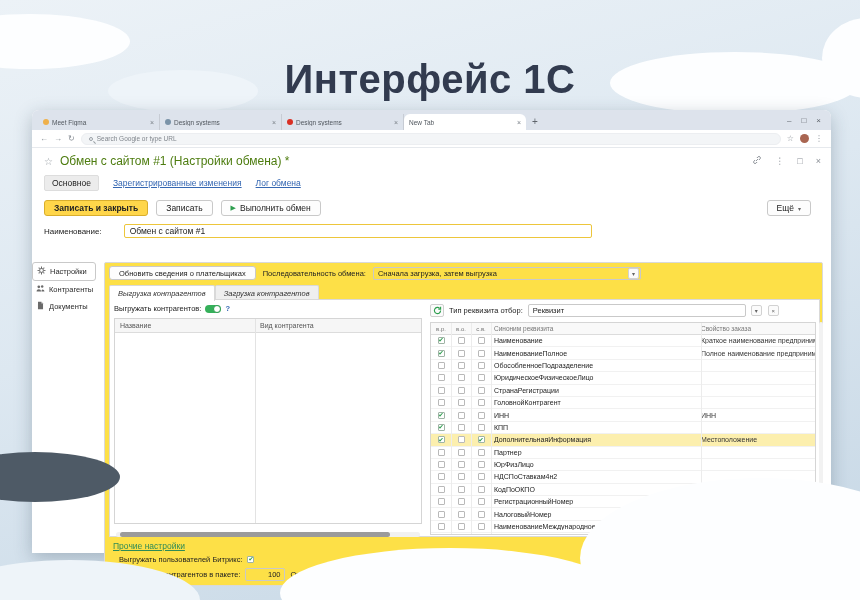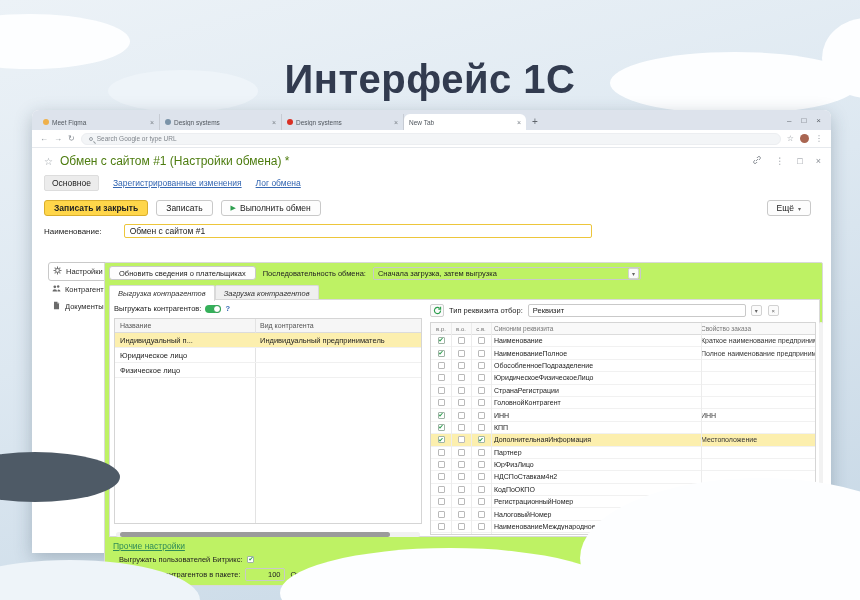--- a/index.html
+++ b/index.html
@@ -49,26 +49,26 @@
   .cmd-row { display:flex; align-items:center; gap:8px; padding:4px 12px 5px; }
   .btn { display:inline-flex; align-items:center; gap:4px; height:16px; padding:0 9px; background:#fdfdfd;
          border:1px solid #c9c9c9; border-radius:3px; font-size:8.5px; color:#222; }
   .btn.primary { background:#ffd64a; border-color:#d9ae2c; font-weight:bold; }
   .play { color:#2e9e4f; font-size:7px; }
   .more-btn { margin-left:auto; margin-right:8px; }
   .name-row { display:flex; align-items:center; gap:22px; padding:3px 12px 6px; }
   .name-input { width:468px; height:14px; border:1px solid #edc63b; border-radius:2px; background:#fff;
                 display:flex; align-items:center; padding:0 5px; font-size:8.5px; }
 
-  .side { position:absolute; left:16px; top:114px; width:64px; }
+  .side { position:absolute; left:0; top:114px; width:64px; }
   .side-item { display:flex; align-items:center; gap:4px; padding:3px 4px; font-size:7.5px; color:#2b2b2b; }
   .side-item.sel { border:1px solid #c9c9c9; border-radius:3px; background:#fff; }
 
   .panel { position:absolute; left:72px; top:114px; width:719px; height:324px;
-           border:1px solid #d9d9d9; border-radius:2px; background:#bef264; }
+           border:1px solid #d9d9d9; border-radius:2px; background:#fde047; }
   .p-toprow { position:absolute; left:4px; top:3px; right:4px; display:flex; align-items:center; gap:7px; }
   .seq-combo { width:268px; height:13px; border:1px solid #c9c9c9; border-radius:2px; display:flex; align-items:center; }
   .seq-combo .val { flex:1; padding:0 4px; font-size:7.5px; white-space:nowrap; overflow:hidden; }
   .combo-btn { width:11px; height:11px; border:1px solid #d2d2d2; border-radius:2px; display:flex;
                align-items:center; justify-content:center; font-size:6px; color:#666; background:#fbfbfb; margin-right:1px; }
   .p-tabs { position:absolute; left:4px; top:22px; display:flex; font-size:7.5px; }
   .p-tab { padding:3px 8px; background:#efefef; border:1px solid #d9d9d9; border-bottom:none; border-radius:2px 2px 0 0; color:#333;font-style:italic; }
   .p-tab.active { background:#fff; position:relative; z-index:2; }
   .tabbox { position:absolute; left:4px; top:36px; width:711px; height:238px; border:1px solid #d9d9d9; background:#fff; }
 
@@ -269,34 +269,20 @@
                 <span class="knob"></span>
               </span>
             <span class="help">?</span>
           </div>
 
           <div class="ltable">
             <div class="lhead">
               <span class="lh1">Название</span>
               <span class="lh2">Вид контрагента</span>
             </div>
-            <div id="lrows">
-                <div class="lrow sel">
-                  <span class="lc1">Индивидуальный п...</span>
-                  <span class="lc2">Индивидуальный предприниматель</span>
-                </div>
-                <div class="lrow">
-                  <span class="lc1">Юридическое лицо</span>
-                  <span class="lc2"></span>
-                </div>
-                <div class="lrow">
-                  <span class="lc1">Физическое лицо</span>
-                  <span class="lc2"></span>
-                </div>
-              </div>
           </div>
           <div class="hscroll">
               <span class="thumb"></span>
             </div>
 
           <div class="filter-row">
             <span class="icon-btn">
               <svg width="9" height="9" viewBox="0 0 16 16" fill="none" stroke="#2e9e4f" stroke-width="2">
                 <path d="M13.5 8a5.5 5.5 0 11-1.6-3.9"></path>
                   <path d="M13.5 1.5v4h-4" fill="none"></path>

